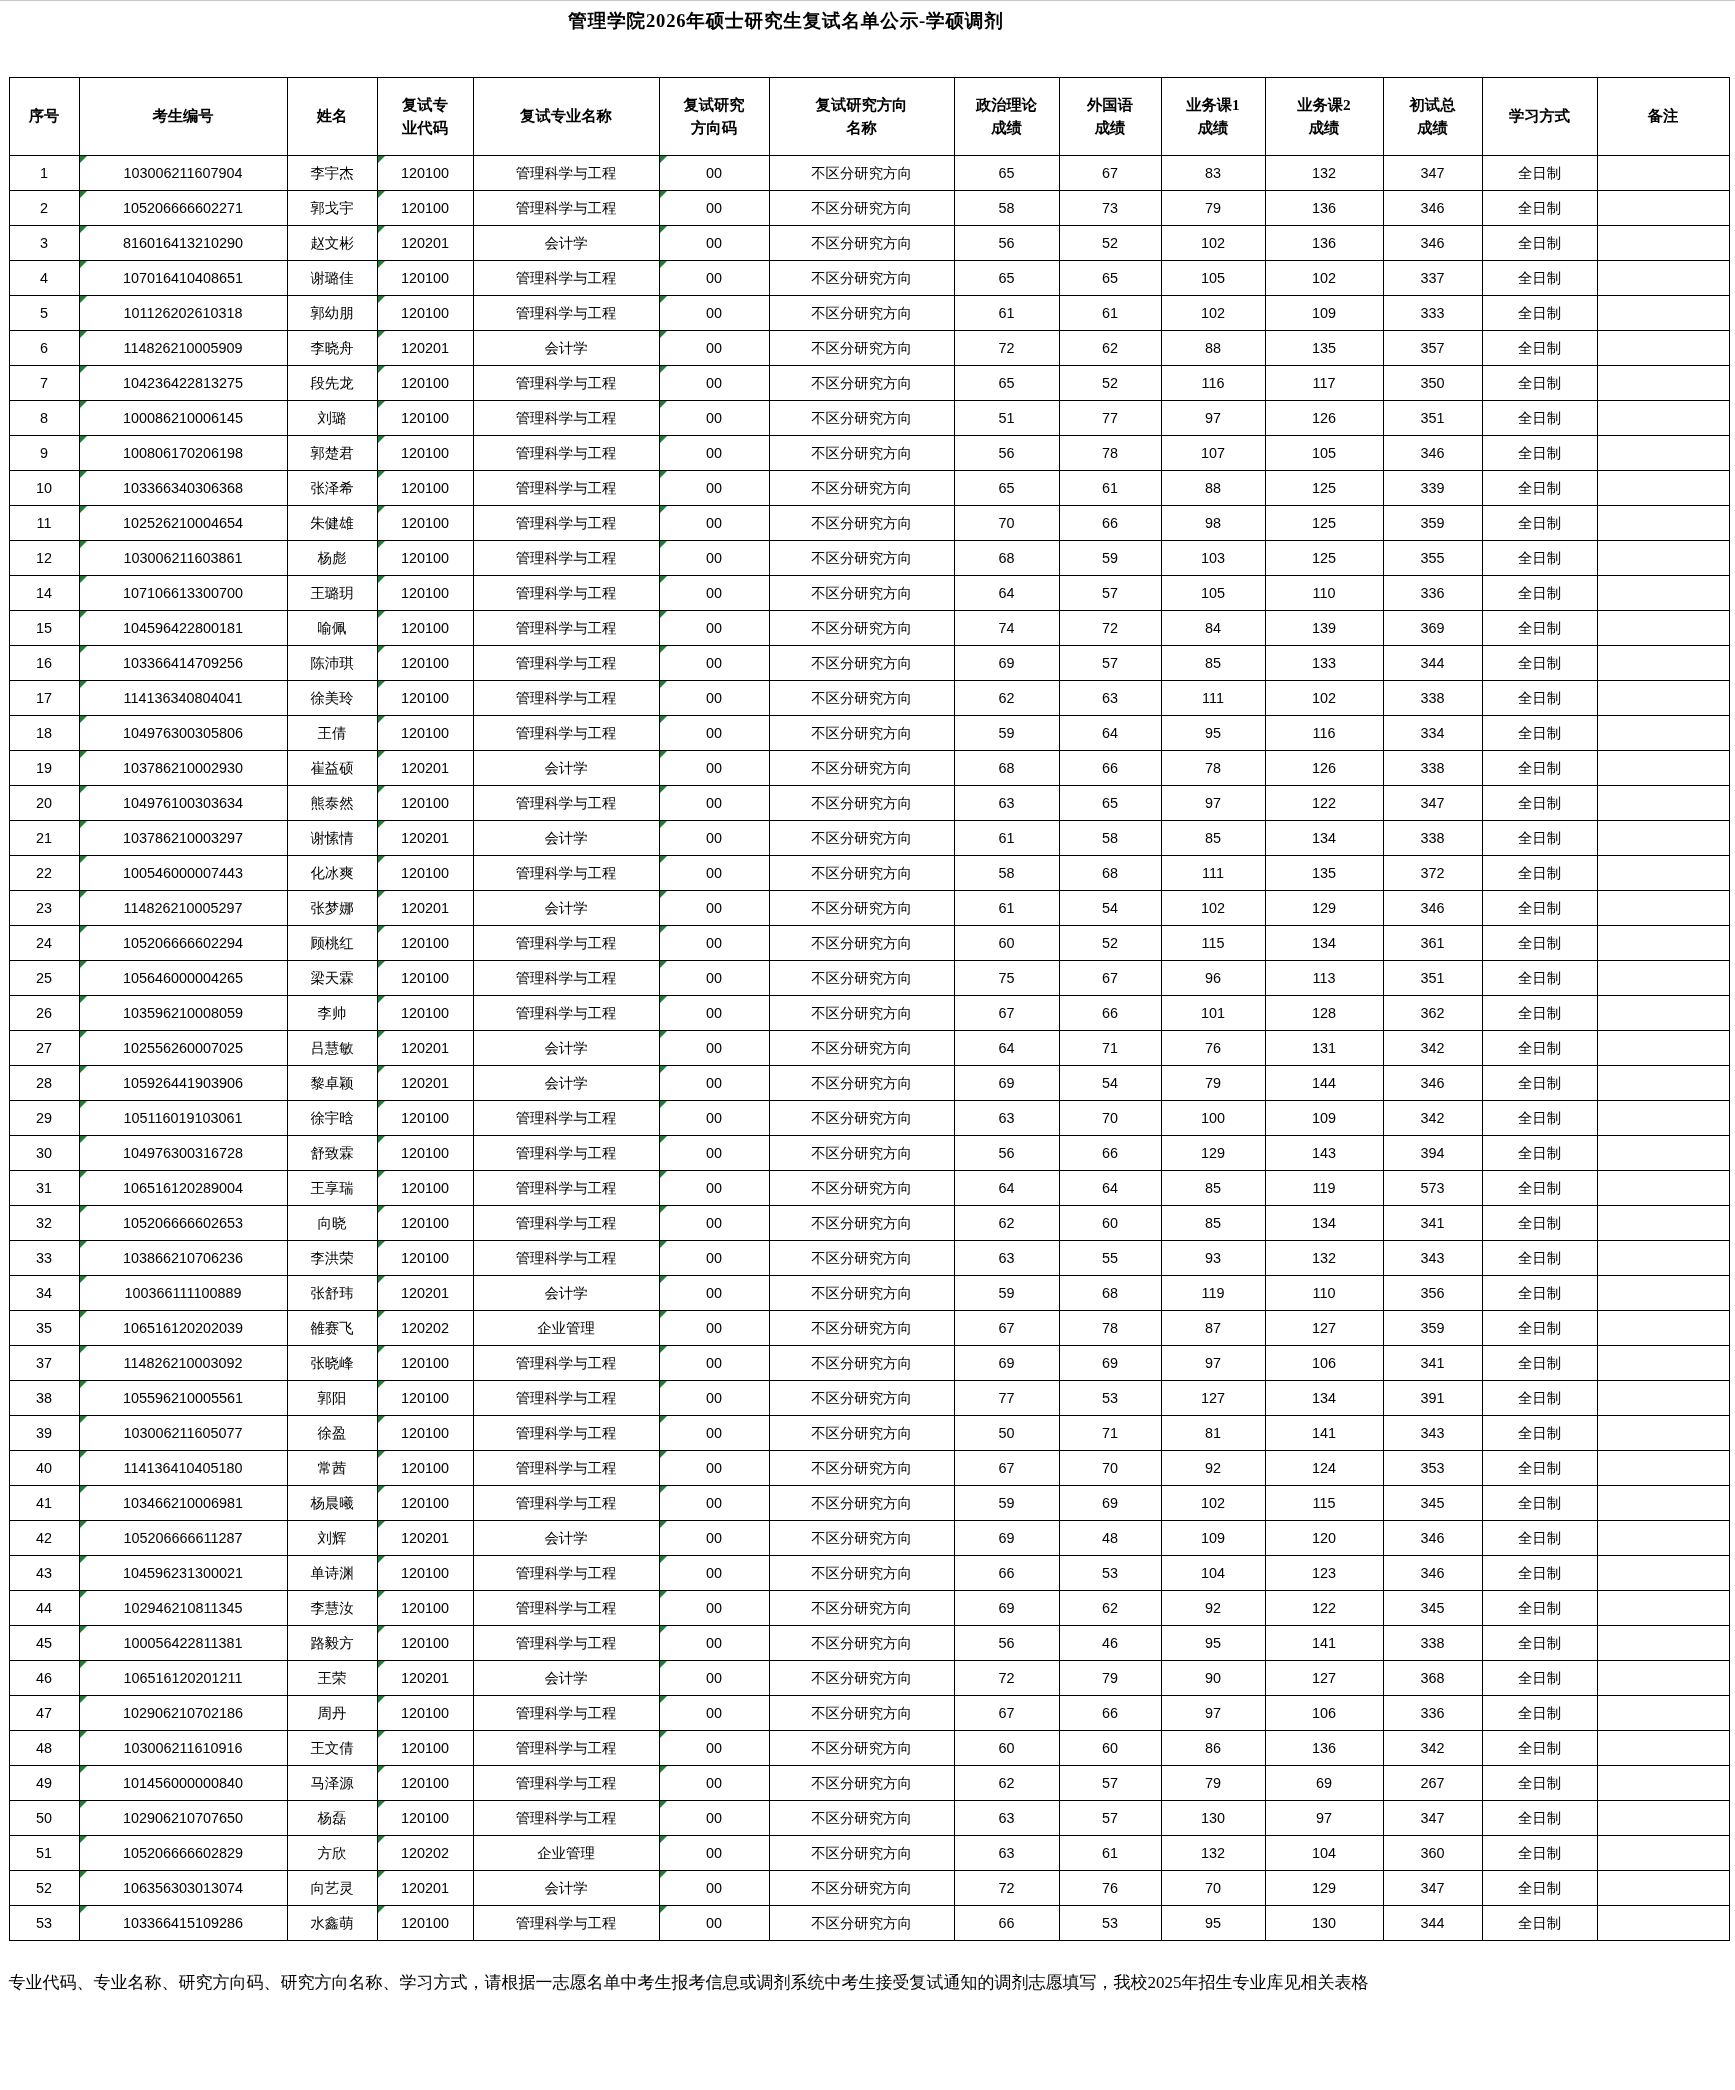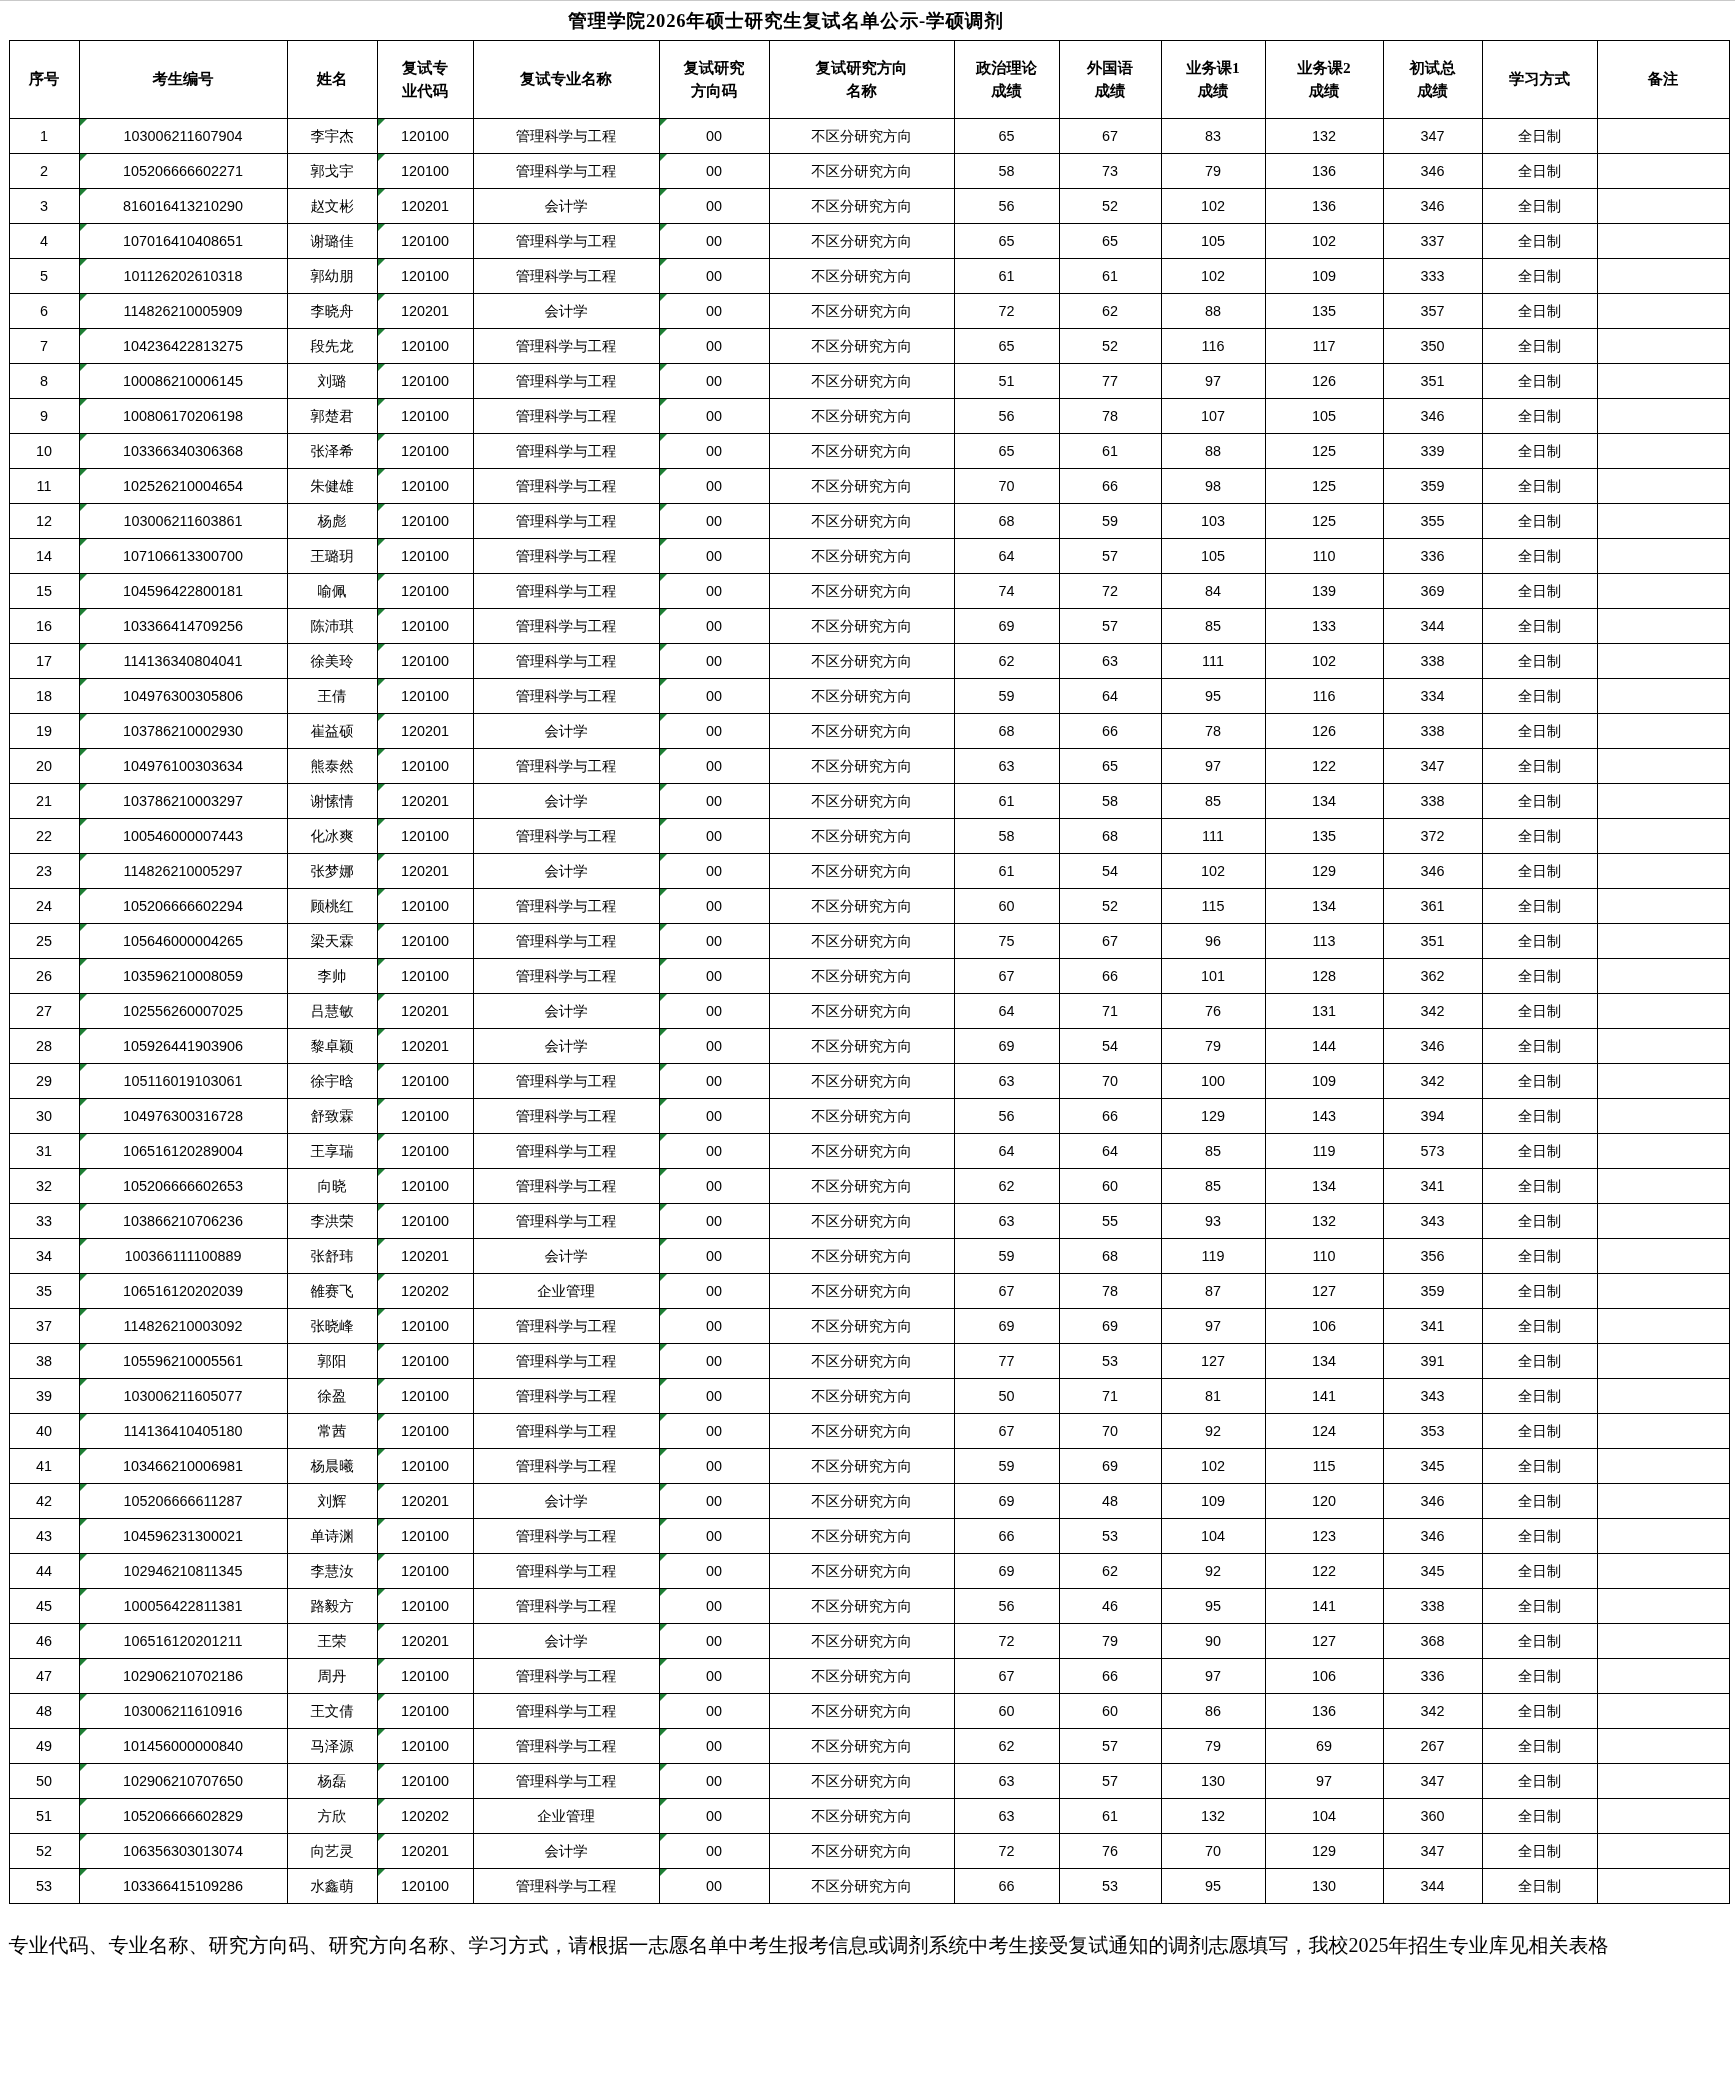--- a/index.html
+++ b/index.html
@@ -9,21 +9,21 @@
     color:#000;
   }
   .sheet{position:relative;width:1572px;}
   .topline{height:0;border-top:1.7px solid #c9c9c9;width:1736px;}
   .title-row{
     height:39px;line-height:39px;text-align:center;
     font-size:18.6px;font-weight:bold;letter-spacing:0.8px;
   }
   table{
     margin-left:8.5px;border-collapse:collapse;table-layout:fixed;
-    width:1721px;border:1.7px solid #000;
+    width:1721px;border:1.7px solid #000;margin-top:37px;
   }
   th,td{
     border-left:0.8px solid #000;border-right:0.8px solid #000;
     border-top:1.7px solid #000;border-bottom:1.7px solid #000;
     text-align:center;vertical-align:middle;position:relative;
     overflow:hidden;padding:0 2.5px;box-sizing:border-box;
   }
   thead th{
     height:78px;font-size:15.3px;font-weight:bold;
     white-space:pre-line;line-height:1.45;
@@ -33,21 +33,21 @@
     height:35px;font-size:14.4px;
     font-family:"Liberation Sans","DejaVu Sans",sans-serif;
   }
   
   .tri{
     position:absolute;top:0;left:0;width:0;height:0;display:block;
     border-top:7.6px solid #1e7e34;border-right:7.6px solid transparent;
   }
   .footer{
     margin:29px 6.8px 0 8.5px;width:1721px;
-    font-size:20px;line-height:25.4px;text-align:left;
+    font-size:17px;line-height:25.4px;text-align:left;
   }
 </style>
 </head>
 <body>
 
 <div class="sheet">
   <div class="topline"></div>
 
   <div class="title-row">管理学院2026年硕士研究生复试名单公示-学硕调剂</div>
 

